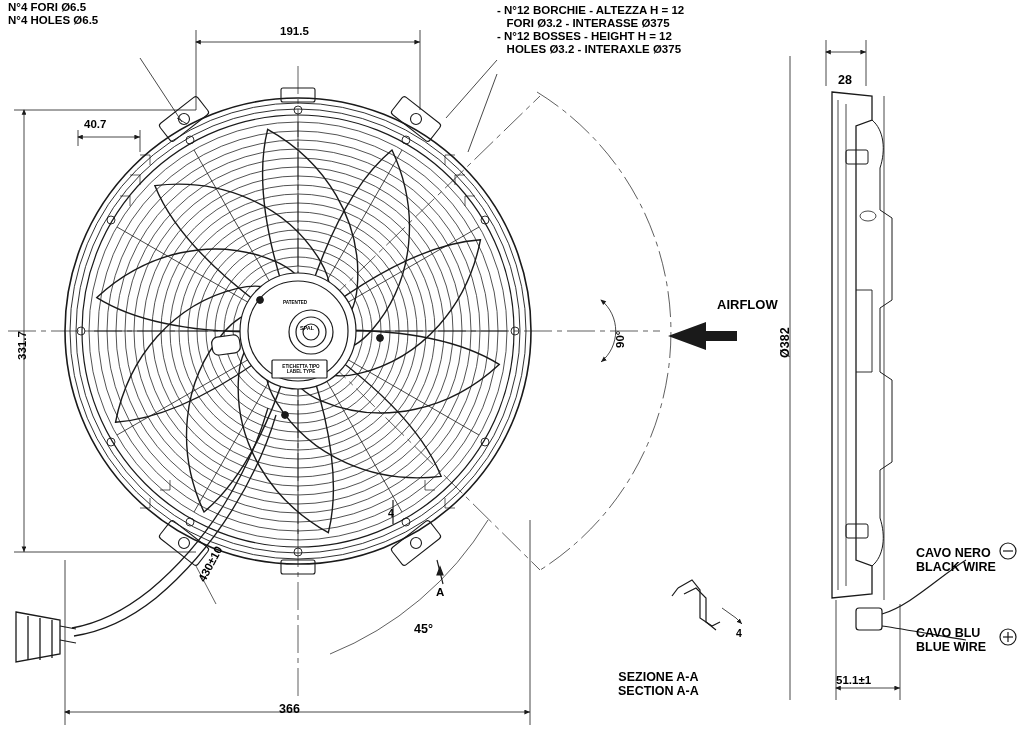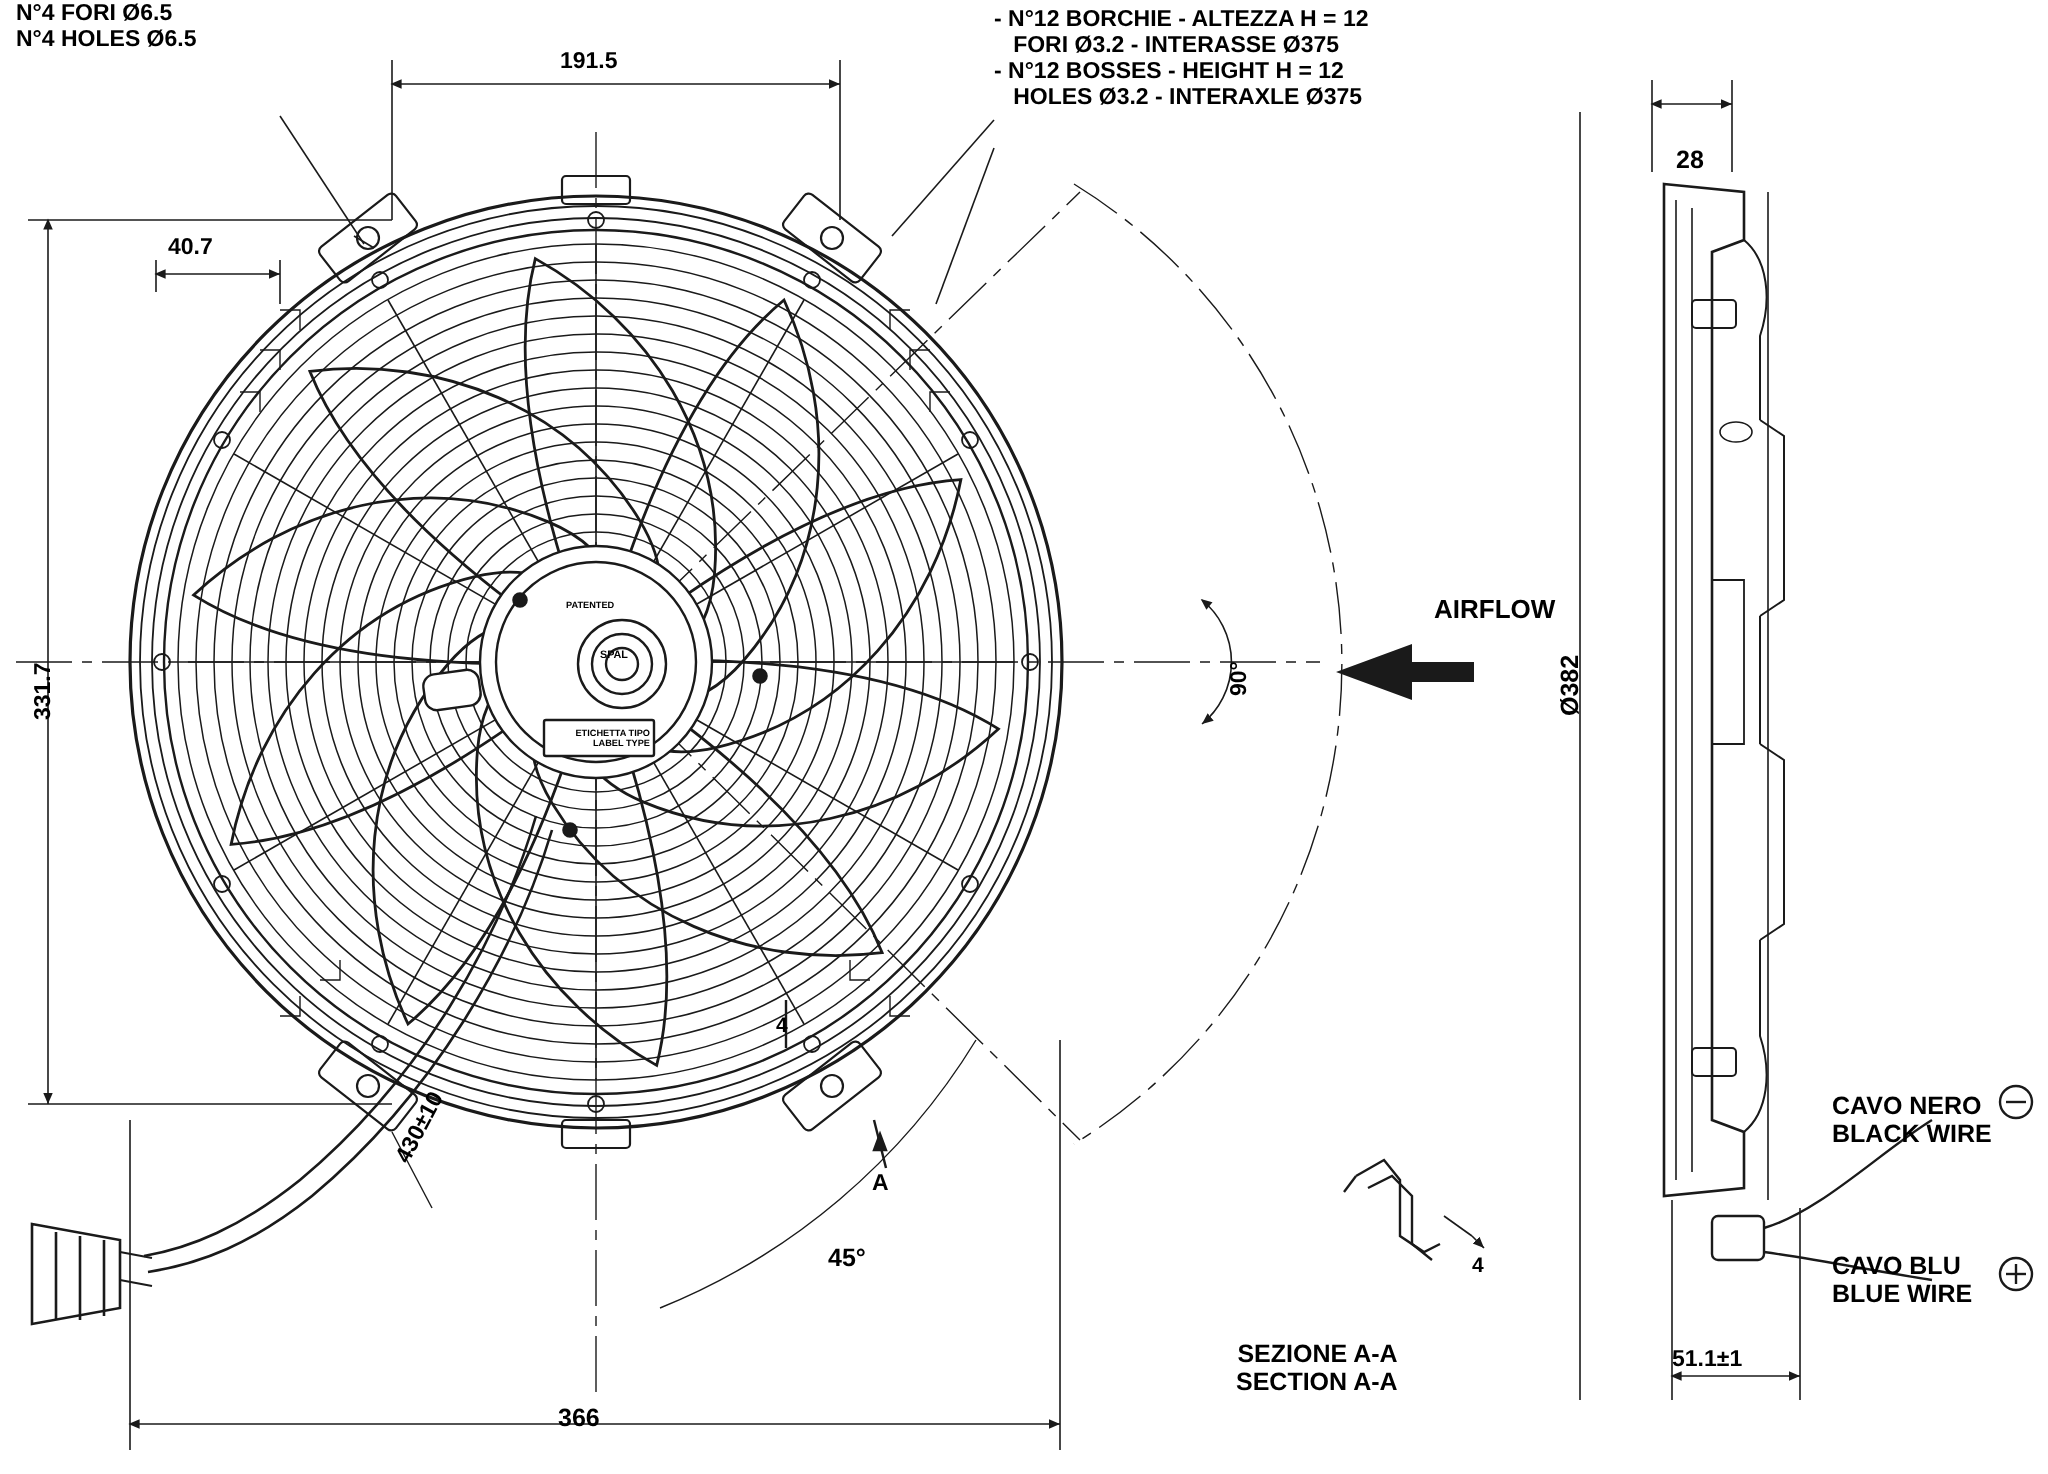--- a/index.html
+++ b/index.html
@@ -9,21 +9,21 @@
   svg.draw{position:absolute;left:0;top:0;width:1024px;height:737px;}
   .lbl{position:absolute;white-space:pre;font-weight:bold;line-height:1.12;}
   .lbl.s9{font-size:10.5px;}
   .lbl.s10{font-size:11.5px;}
   .lbl.s11{font-size:12.5px;}
   .lbl.s12{font-size:13px;margin-left:37px;}
   .lbl.tiny{font-size:4.6px;font-weight:bold;}
   .lbl.tiny2{font-size:5.4px;font-weight:bold;}
   .rot90{transform:rotate(-90deg);transform-origin:0 0;}
   .rotm{transform:rotate(-62deg);transform-origin:0 0;}
-  .center{text-align:right;}
+  .center{text-align:center;}
 </style>
 </head>
 <body>
 
 <div class="stage">
 
   <svg class="draw" viewBox="0 0 1024 737">
     <defs>
       <marker id="arrowS" markerWidth="8" markerHeight="8" refX="7" refY="3" orient="auto">
         <path d="M0,0 L7,3 L0,6 z" fill="#1a1a1a"></path>

